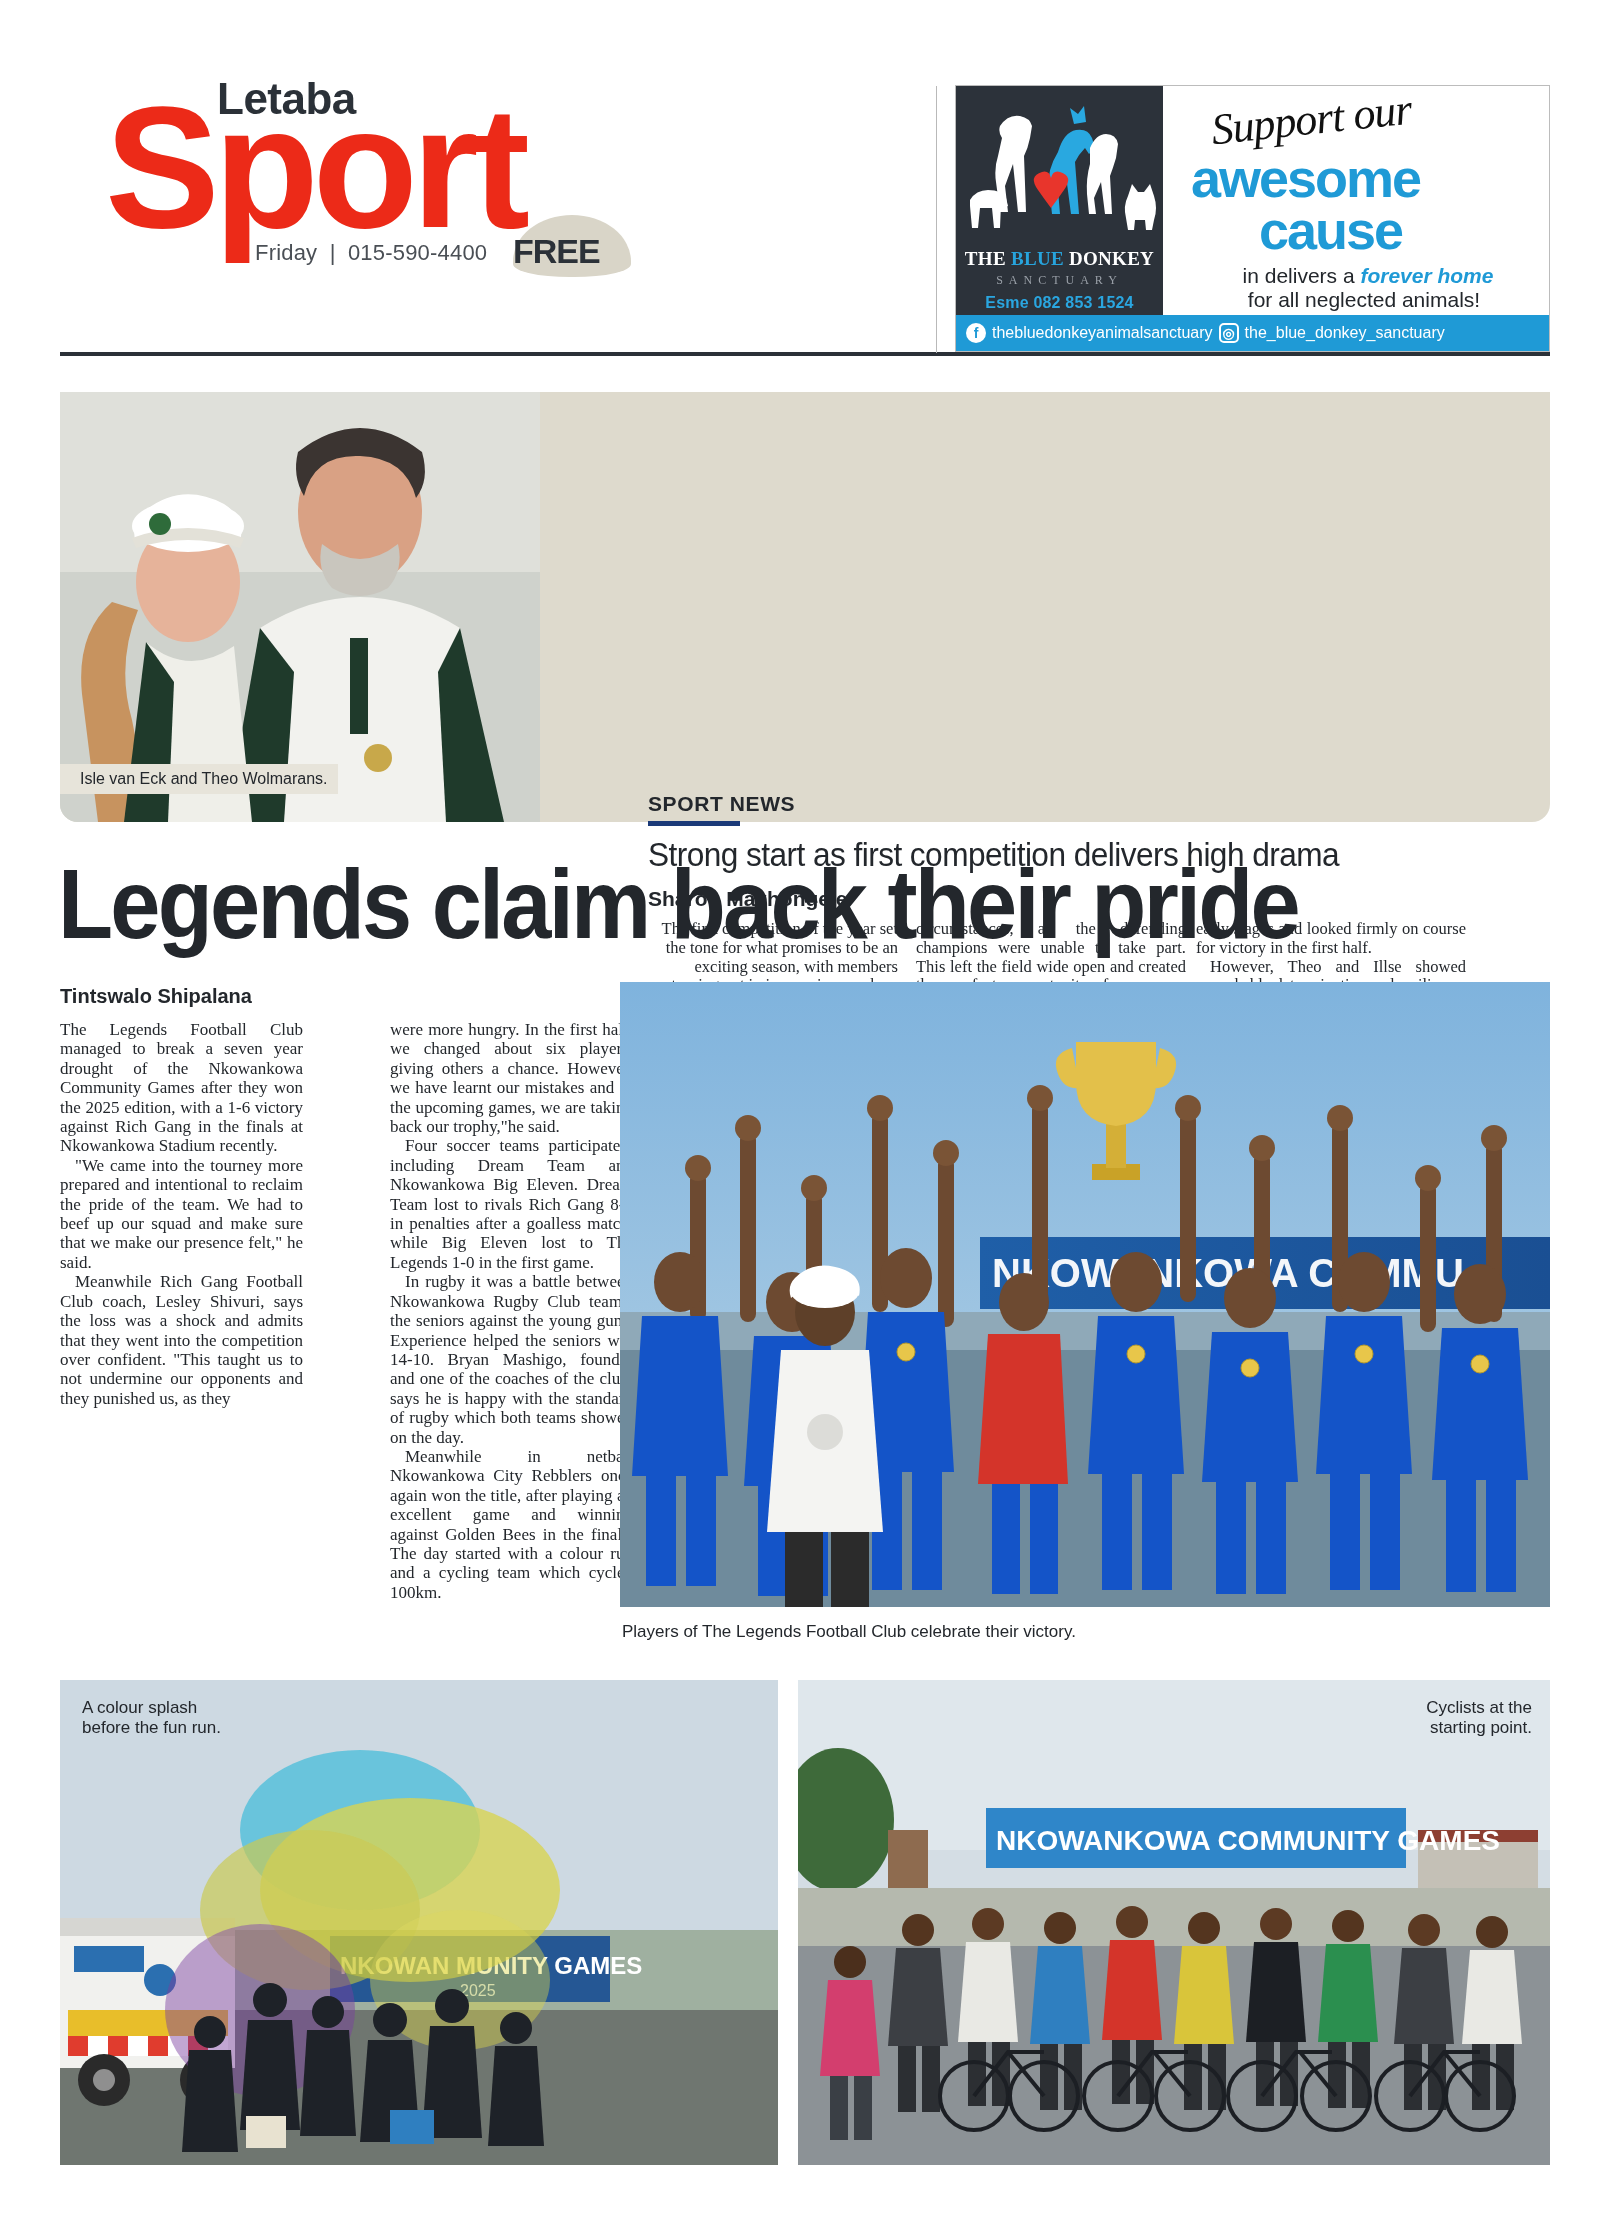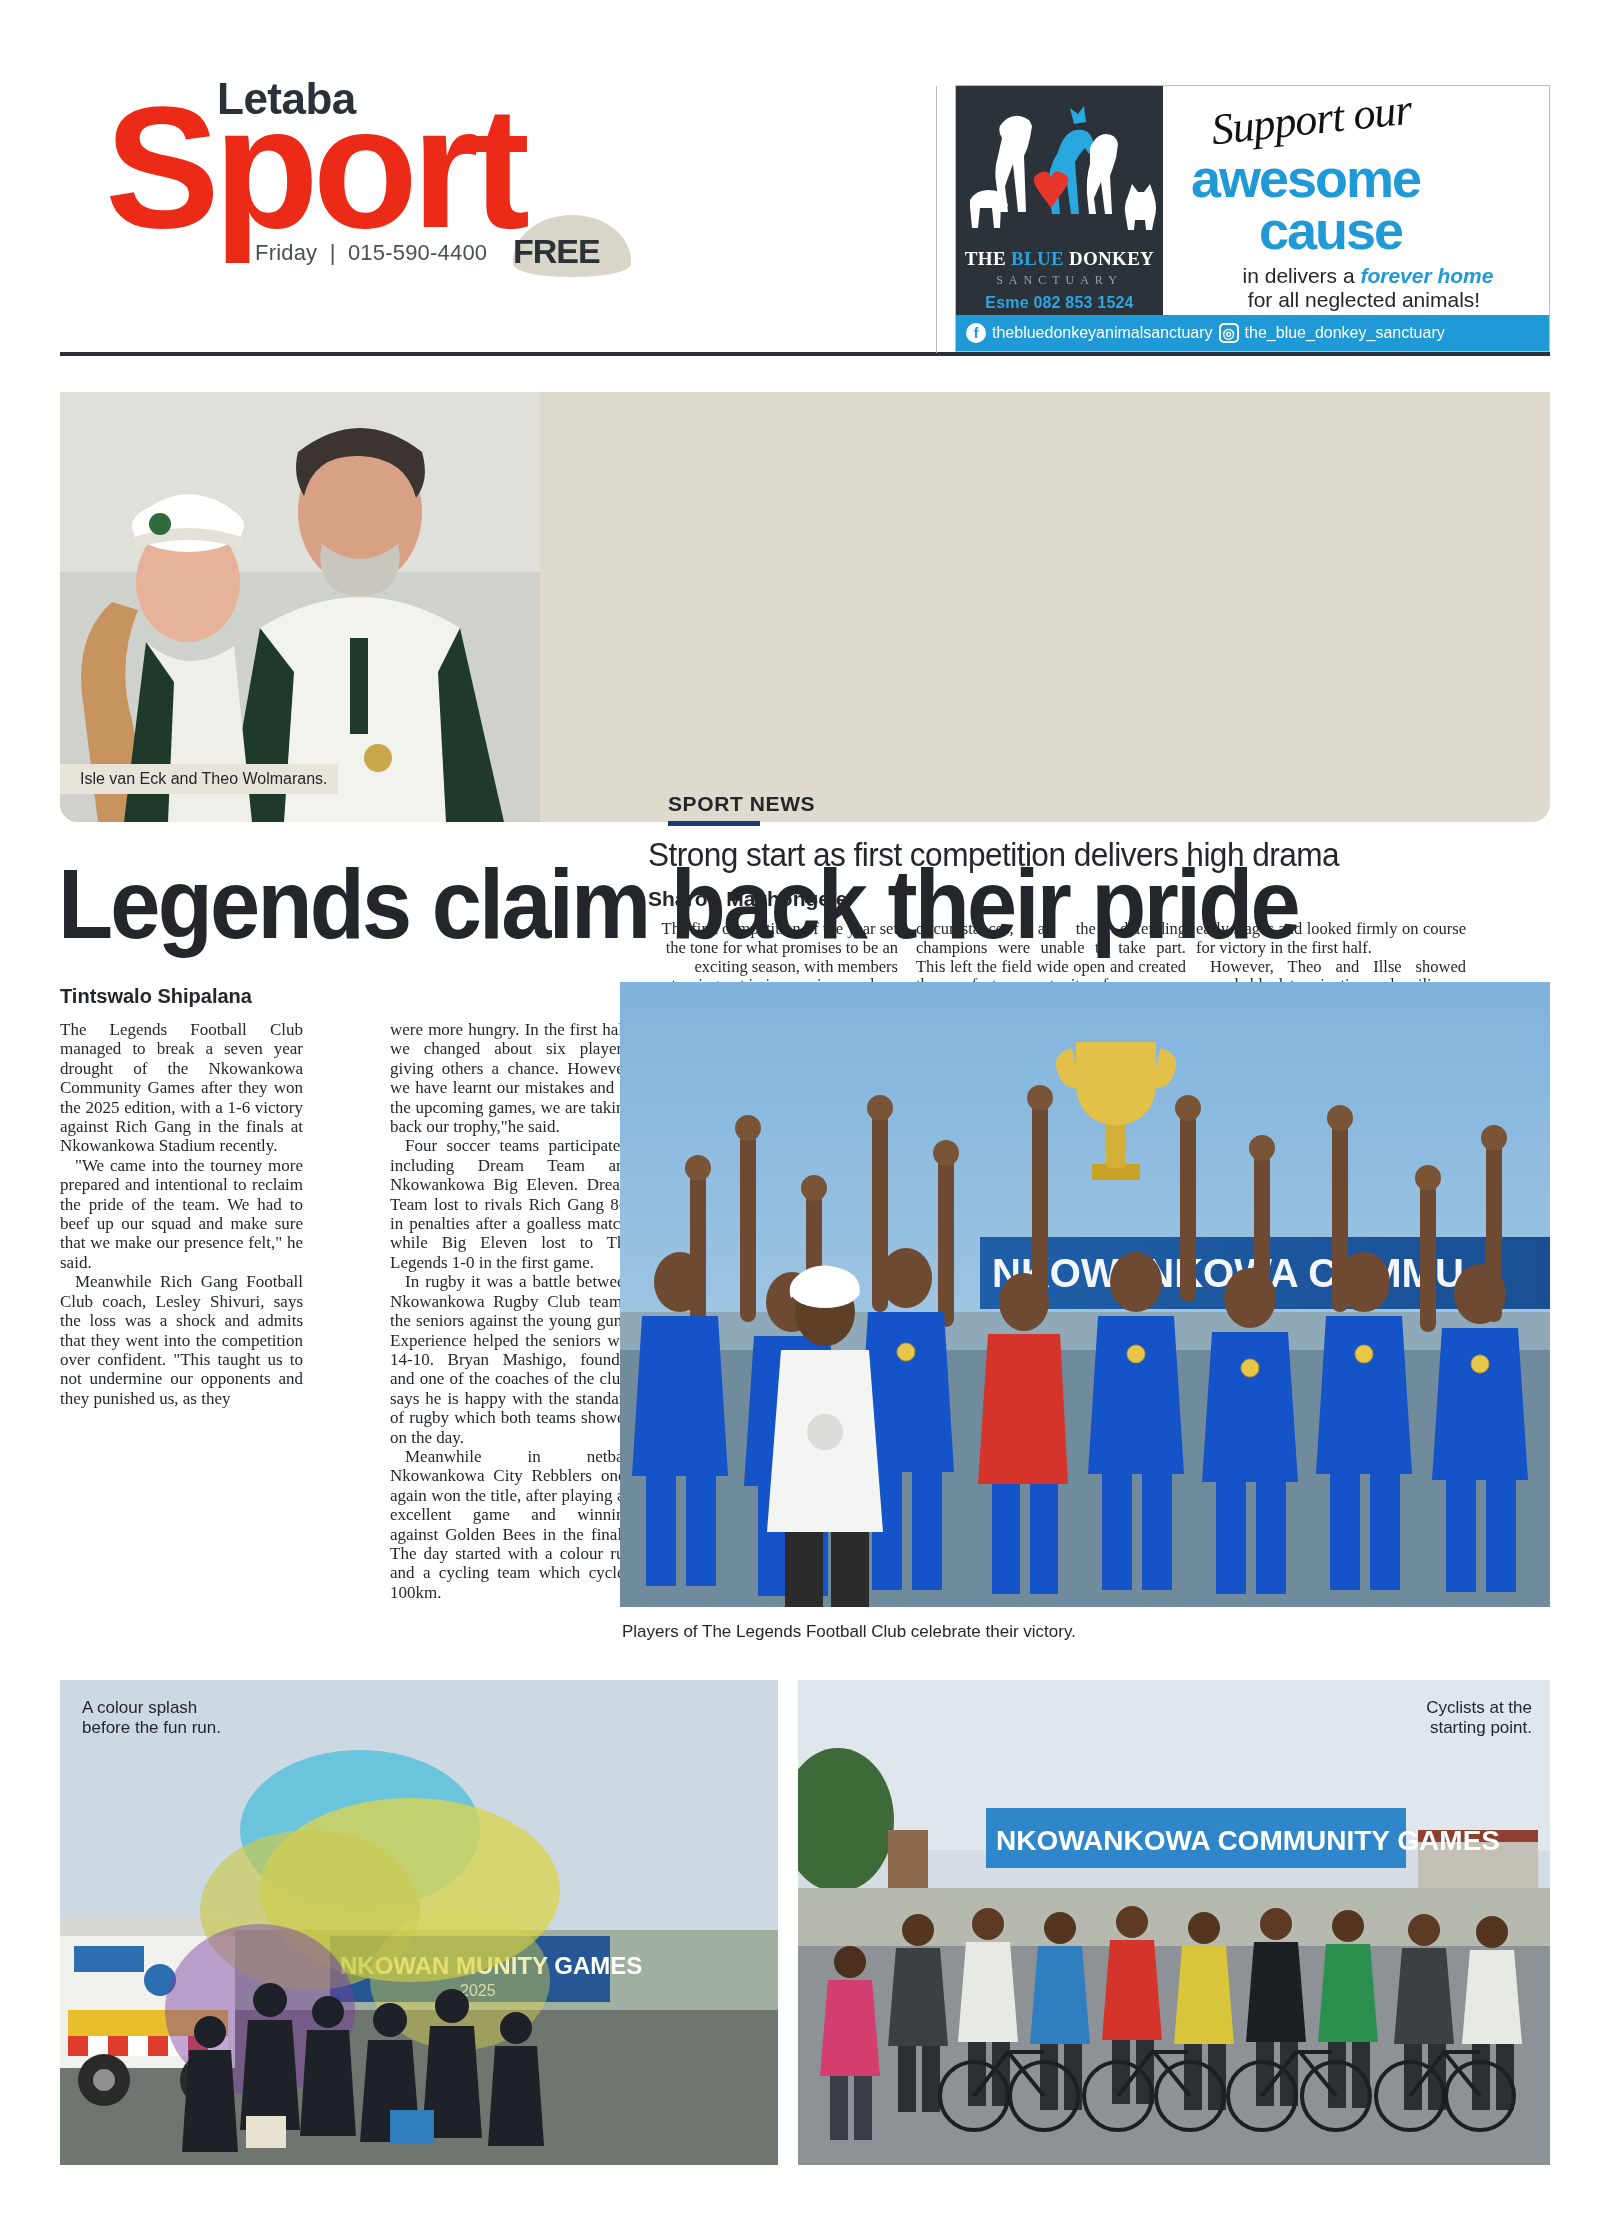--- a/index.html
+++ b/index.html
@@ -112,21 +112,21 @@
     background:#dedacd; border-radius:0 0 18px 18px;
   }
   .panel-photo {
     position:absolute; left:0px; top:0px; width:480px; height:430px;
     overflow:hidden; border-radius:0 0 0 18px;
   }
   .photo-caption {
     position:absolute; left:0; bottom:28px; background:#e7e4da;
     font-size:16px; color:#23272c; padding:6px 10px 6px 20px; white-space:nowrap;
   }
-  .kicker { position:absolute; left:608px; top:400px; }
+  .kicker { position:absolute; left:588px; top:400px; }
   .kicker-text { font-size:21px; font-weight:bold; color:#23272c; letter-spacing:0.6px; }
   .kicker-rule { width:92px; height:5px; background:#1b3a78; margin-top:5px; }
   .panel-head {
     position:absolute; left:588px; top:443px; width:930px;
     font-size:34px; color:#23272c; letter-spacing:-0.6px;
     font-family:"Liberation Sans Narrow","Liberation Sans", sans-serif;
     transform:scaleX(0.93); transform-origin:left center;
   }
   .byline-a {
     position:absolute; left:588px; top:495px;

